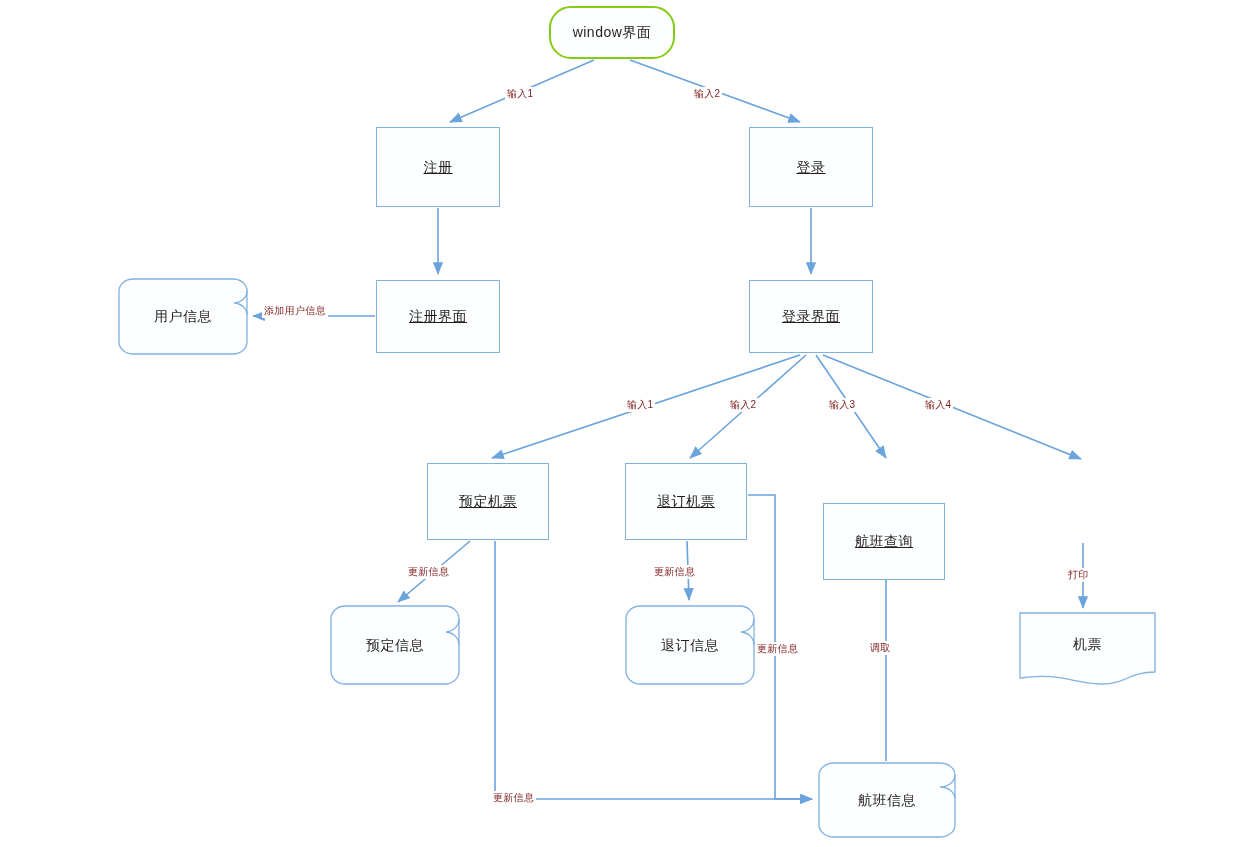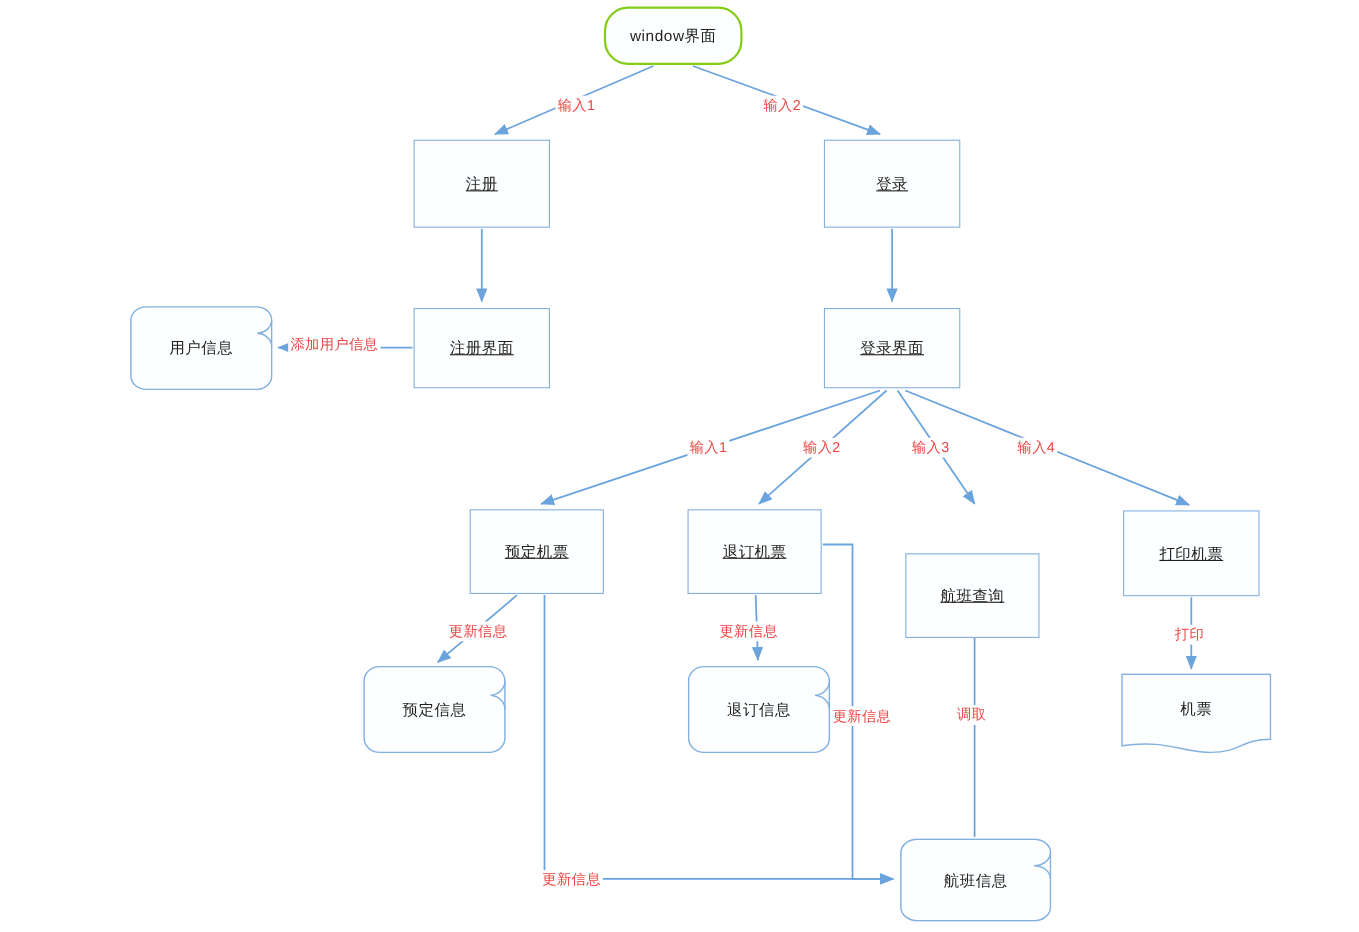--- a/index.html
+++ b/index.html
@@ -58,22 +58,22 @@
   .shape-svg {
     position: absolute;
     left: 0;
     top: 0;
     width: 100%;
     height: 100%;
     z-index: 1;
   }
   .edge-label {
     position: absolute;
-    font-size: 13px;
-    color: #ef4444;
+    font-size: 10px;
+    color: #7f1d1d;
     background: #ffffff;
     padding: 0 2px;
     white-space: nowrap;
     letter-spacing: .3px;
   }
 </style>
 </head>
 <body>
 
 <div id="canvas">
@@ -151,23 +151,20 @@
   </div>
 
   <div class="node rect" style="left:625px;top:463px;width:122px;height:77px;">
     <span class="lbl">退订机票</span>
   </div>
 
   <div class="node rect" style="left:823px;top:463px;width:122px;height:77px;margin-top:40px;">
     <span class="lbl">航班查询</span>
   </div>
 
-  <div class="node rect" style="left:1021px;top:464px;width:124px;height:78px;">
-    <span class="lbl">打印机票</span>
-  </div>
 
   <div class="node db" style="left:330px;top:605px;width:130px;height:80px;">
     <svg class="shape-svg" viewBox="0 0 130 80" preserveAspectRatio="none">
       <path d="M1,14 A14,13 0 0 1 15,1 L116,1 A14,13 0 0 1 129,14 L129,66 A14,13 0 0 1 116,79 L15,79 A14,13 0 0 1 1,66 Z" fill="#fcfeff" stroke="#82b0e0" stroke-width="1.3"></path>
       <path d="M129,14 A14,13 0 0 1 116,27 A14,13 0 0 1 129,40" fill="none" stroke="#82b0e0" stroke-width="1.3"></path>
     </svg>
     <span class="lbl">预定信息</span>
   </div>
 
   <div class="node db" style="left:625px;top:605px;width:130px;height:80px;">

